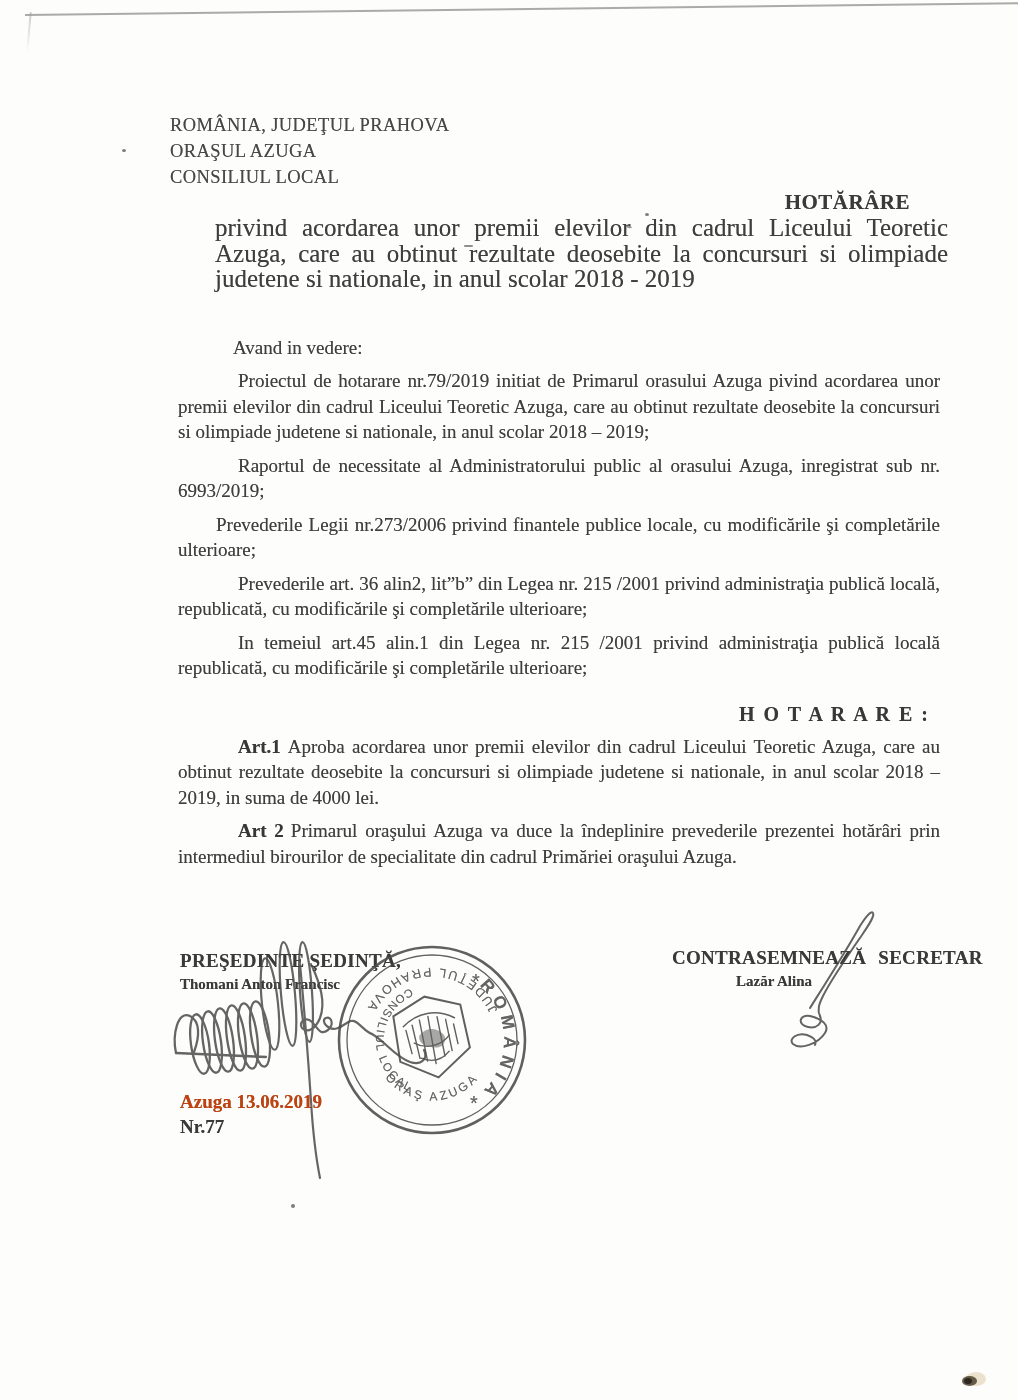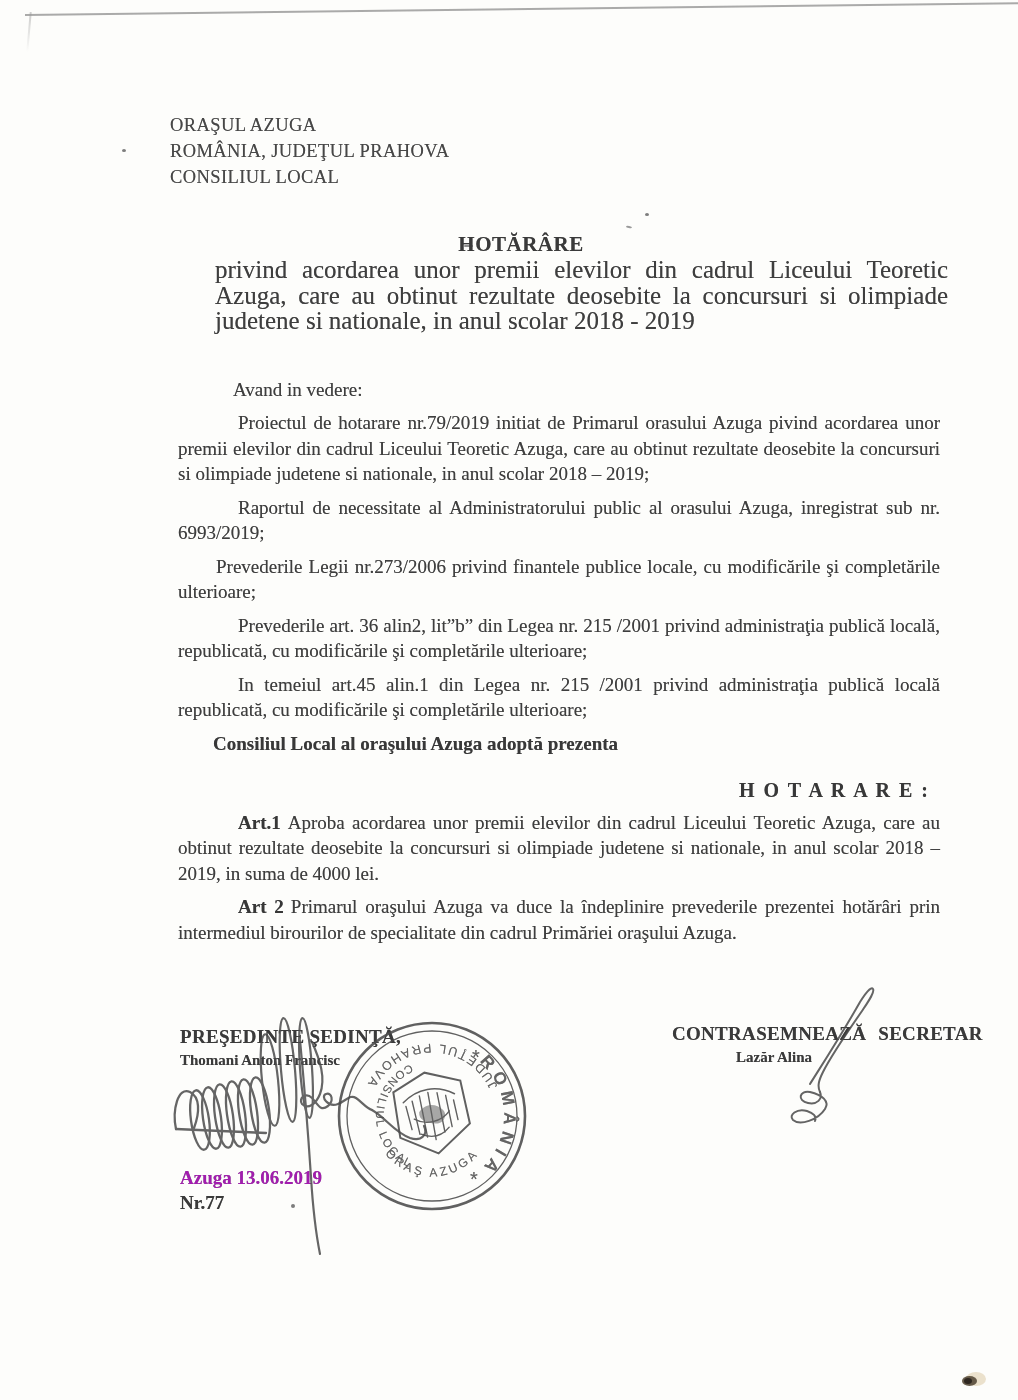--- a/index.html
+++ b/index.html
@@ -9,42 +9,42 @@
     margin:0 auto;
     background:#fdfdfb;
     overflow:hidden;
     font-family:"Liberation Serif","DejaVu Serif",serif;
     color:#3e3e3e;
     box-sizing:border-box;
     padding:0 70px 0 170px;
     text-shadow:0 0 0.4px rgba(60,60,60,.55);
   }
   .doc-header{margin-top:112px;font-size:18.5px;line-height:26px;letter-spacing:.4px;color:#474747;}
-  .title-wrap{margin-top:42px;text-align:center;position:relative;left:-38px;}
+  .title-wrap{text-align:right;position:relative;left:-38px;}
   .doc-title{font-size:21px;font-weight:bold;letter-spacing:.5px;color:#3a3a3a;display:inline-block;}
   .subtitle{margin:0 0 0 45px;font-size:25px;line-height:25.5px;text-align:justify;}
   .considering{margin:43px 0 0 0;padding-left:63px;font-size:19px;line-height:25.5px;}
   p.recital,p.article{margin:8px;font-size:19px;line-height:25.5px;text-align:justify;}
   .ind60{text-indent:60px;}
   .ind38{text-indent:38px;}
   .mt16{margin-top:16px;}
   .adoption{margin:8px 0 0 0;padding-left:43px;font-size:19px;line-height:26px;font-weight:bold;color:#383838;}
   .decision-wrap{margin-top:22px;text-align:right;position:relative;left:-18px;}
   .decision{font-size:20px;font-weight:bold;letter-spacing:2px;color:#383838;}
   .art1{margin-top:24px;}
   .art2{margin-top:13px;}
   .art-label{font-weight:bold;color:#373737;margin-right:7px;}
   .sig-block{position:relative;margin-top:75px;height:374px;}
   .sig-role{position:absolute;font-size:19px;font-weight:bold;color:#3a3a3a;white-space:nowrap;}
   .sig-name{position:absolute;font-size:15px;font-weight:bold;color:#3a3a3a;white-space:nowrap;}
   .president-role{left:10px;top:6px;letter-spacing:.3px;}
   .president-name{left:10px;top:32px;}
   .secretary-role{left:502px;top:3px;word-spacing:7px;letter-spacing:.3px;}
   .secretary-name{left:566px;top:29px;}
-  .issue-place{position:absolute;left:10px;top:147px;font-size:19px;font-weight:bold;color:#a21caf;}
+  .issue-place{position:absolute;left:10px;top:147px;font-size:19px;font-weight:bold;color:#c2410c;}
   .issue-number{position:absolute;left:10px;top:172px;font-size:19px;font-weight:bold;color:#3a3a3a;}
   .sig-svg{position:absolute;left:0;top:-38px;width:775px;height:440px;pointer-events:none;}
   
   .scan-topline{position:absolute;left:25px;top:14px;width:995px;height:2px;background:#8e8e8e;transform:rotate(-0.68deg);transform-origin:left top;opacity:.75;}
   .scan-leftedge{position:absolute;left:28px;top:12px;width:2px;height:40px;background:linear-gradient(#9a9a9a,rgba(150,150,150,0));transform:rotate(5deg);opacity:.5;}
   .speck{position:absolute;background:#7d7d7d;border-radius:50%;}
   .sp1{left:122px;top:149px;width:4px;height:3px;}
   .sp2{left:645px;top:213px;width:4px;height:3px;}
   .sp3{left:626px;top:226px;width:6px;height:2px;background:#9a9a9a;transform:rotate(12deg);}
   .sp4{left:464px;top:245px;width:9px;height:2px;background:#8f8f8f;border-radius:2px;}
@@ -69,38 +69,37 @@
   <div class="speck sp3"></div>
   <div class="speck sp4"></div>
   <div class="speck sp5"></div>
   <div class="smudge">
     <span class="halo"></span>
     <span class="core"></span>
     <span class="dark"></span>
   </div>
 
   <div class="doc-header">
+    <div>ROMÂNIA, JUDEŢUL PRAHOVA</div>
     <div>ORAŞUL AZUGA</div>
-    <div>ROMÂNIA, JUDEŢUL PRAHOVA</div>
     <div>CONSILIUL LOCAL</div>
   </div>
 
   <div class="title-wrap">
     <span class="doc-title">HOTĂRÂRE</span>
   </div>
   <p class="subtitle">privind acordarea unor premii elevilor din cadrul Liceului Teoretic Azuga, care au obtinut rezultate deosebite la concursuri si olimpiade judetene si nationale, in anul scolar 2018 - 2019</p>
 
   <p class="considering">Avand in vedere:</p>
   <p class="recital ind60">Proiectul de hotarare nr.79/2019 initiat de Primarul orasului Azuga pivind acordarea unor premii elevilor din cadrul Liceului Teoretic Azuga, care au obtinut rezultate deosebite la concursuri si olimpiade judetene si nationale, in anul scolar 2018 – 2019;</p>
   <p class="recital ind60">Raportul de necessitate al Administratorului public al orasului Azuga, inregistrat sub nr. 6993/2019;</p>
   <p class="recital ind38">Prevederile Legii nr.273/2006 privind finantele publice locale, cu modificările şi completările ulterioare;</p>
   <p class="recital ind60">Prevederile art. 36 alin2, lit”b” din Legea nr. 215 /2001 privind administraţia publică locală, republicată, cu modificările şi completările ulterioare;</p>
   <p class="recital ind60 mt16">In temeiul art.45 alin.1 din Legea nr. 215 /2001 privind administraţia publică locală republicată, cu modificările şi completările ulterioare;</p>
 
-  <p class="adoption">Consiliul Local al oraşului Azuga adoptă prezenta</p>
   <div class="decision-wrap">
     <span class="decision">H O T A R A R E :</span>
   </div>
 
   <p class="article ind60 art1"><span class="art-label">Art.1</span><span>Aproba acordarea unor premii elevilor din cadrul Liceului Teoretic Azuga, care au obtinut rezultate deosebite la concursuri si olimpiade judetene si nationale, in anul scolar 2018 – 2019, in suma de 4000 lei.</span></p>
   <p class="article ind60 art2"><span class="art-label">Art 2</span><span>Primarul oraşului Azuga va duce la îndeplinire prevederile prezentei hotărâri prin intermediul birourilor de specialitate din cadrul Primăriei oraşului Azuga.</span></p>
 
   <div class="sig-block">
     <div class="sig-role president-role">PREŞEDINTE ŞEDINŢĂ,</div>
     <div class="sig-name president-name">Thomani Anton Francisc</div>

